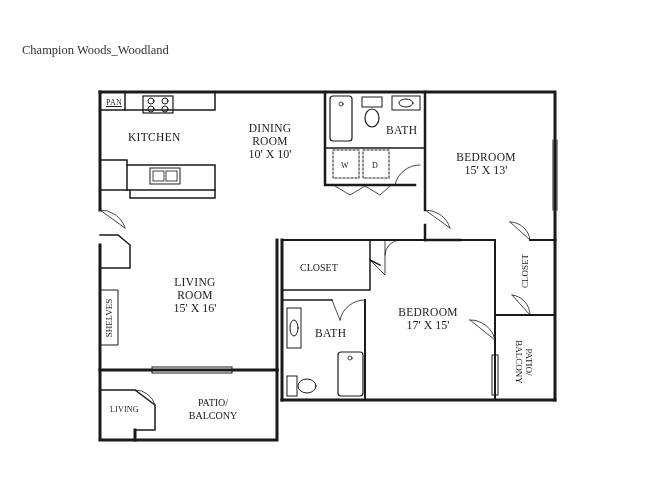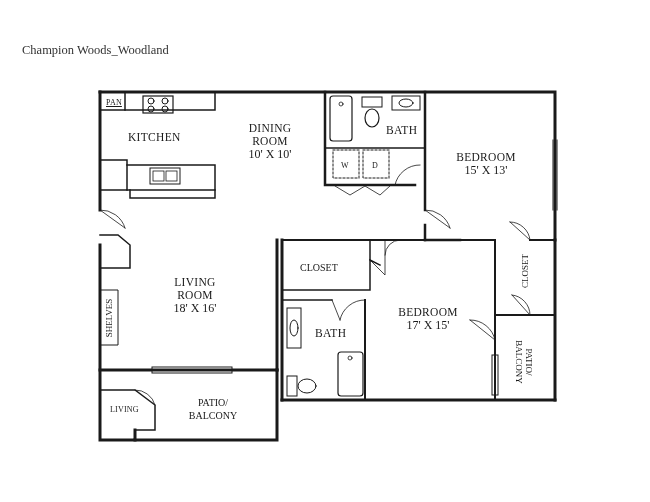--- a/index.html
+++ b/index.html
@@ -134,21 +134,21 @@
 <div class="lbl sm" style="left:372px;top:159px;">D</div>
 
 <div class="lbl" style="left:448px;top:151px;width:76px;">
   <span class="name">BEDROOM</span>
   <span class="dim">15' X 13'</span>
 </div>
 
 <div class="lbl" style="left:165px;top:276px;width:60px;">
   <span class="name">LIVING</span>
   <span class="name">ROOM</span>
-  <span class="dim">18' X 16'</span>
+  <span class="dim">15' X 16'</span>
 </div>
 
 <div class="vert" style="left:84px;top:313px;width:50px;">SHELVES</div>
 
 <div class="lbl" style="left:300px;top:261px;font-size:10px;">CLOSET</div>
 
 <div class="vert" style="left:500px;top:266px;width:50px;">CLOSET</div>
 
 <div class="lbl" style="left:315px;top:327px;">
   <span class="name">BATH</span>

